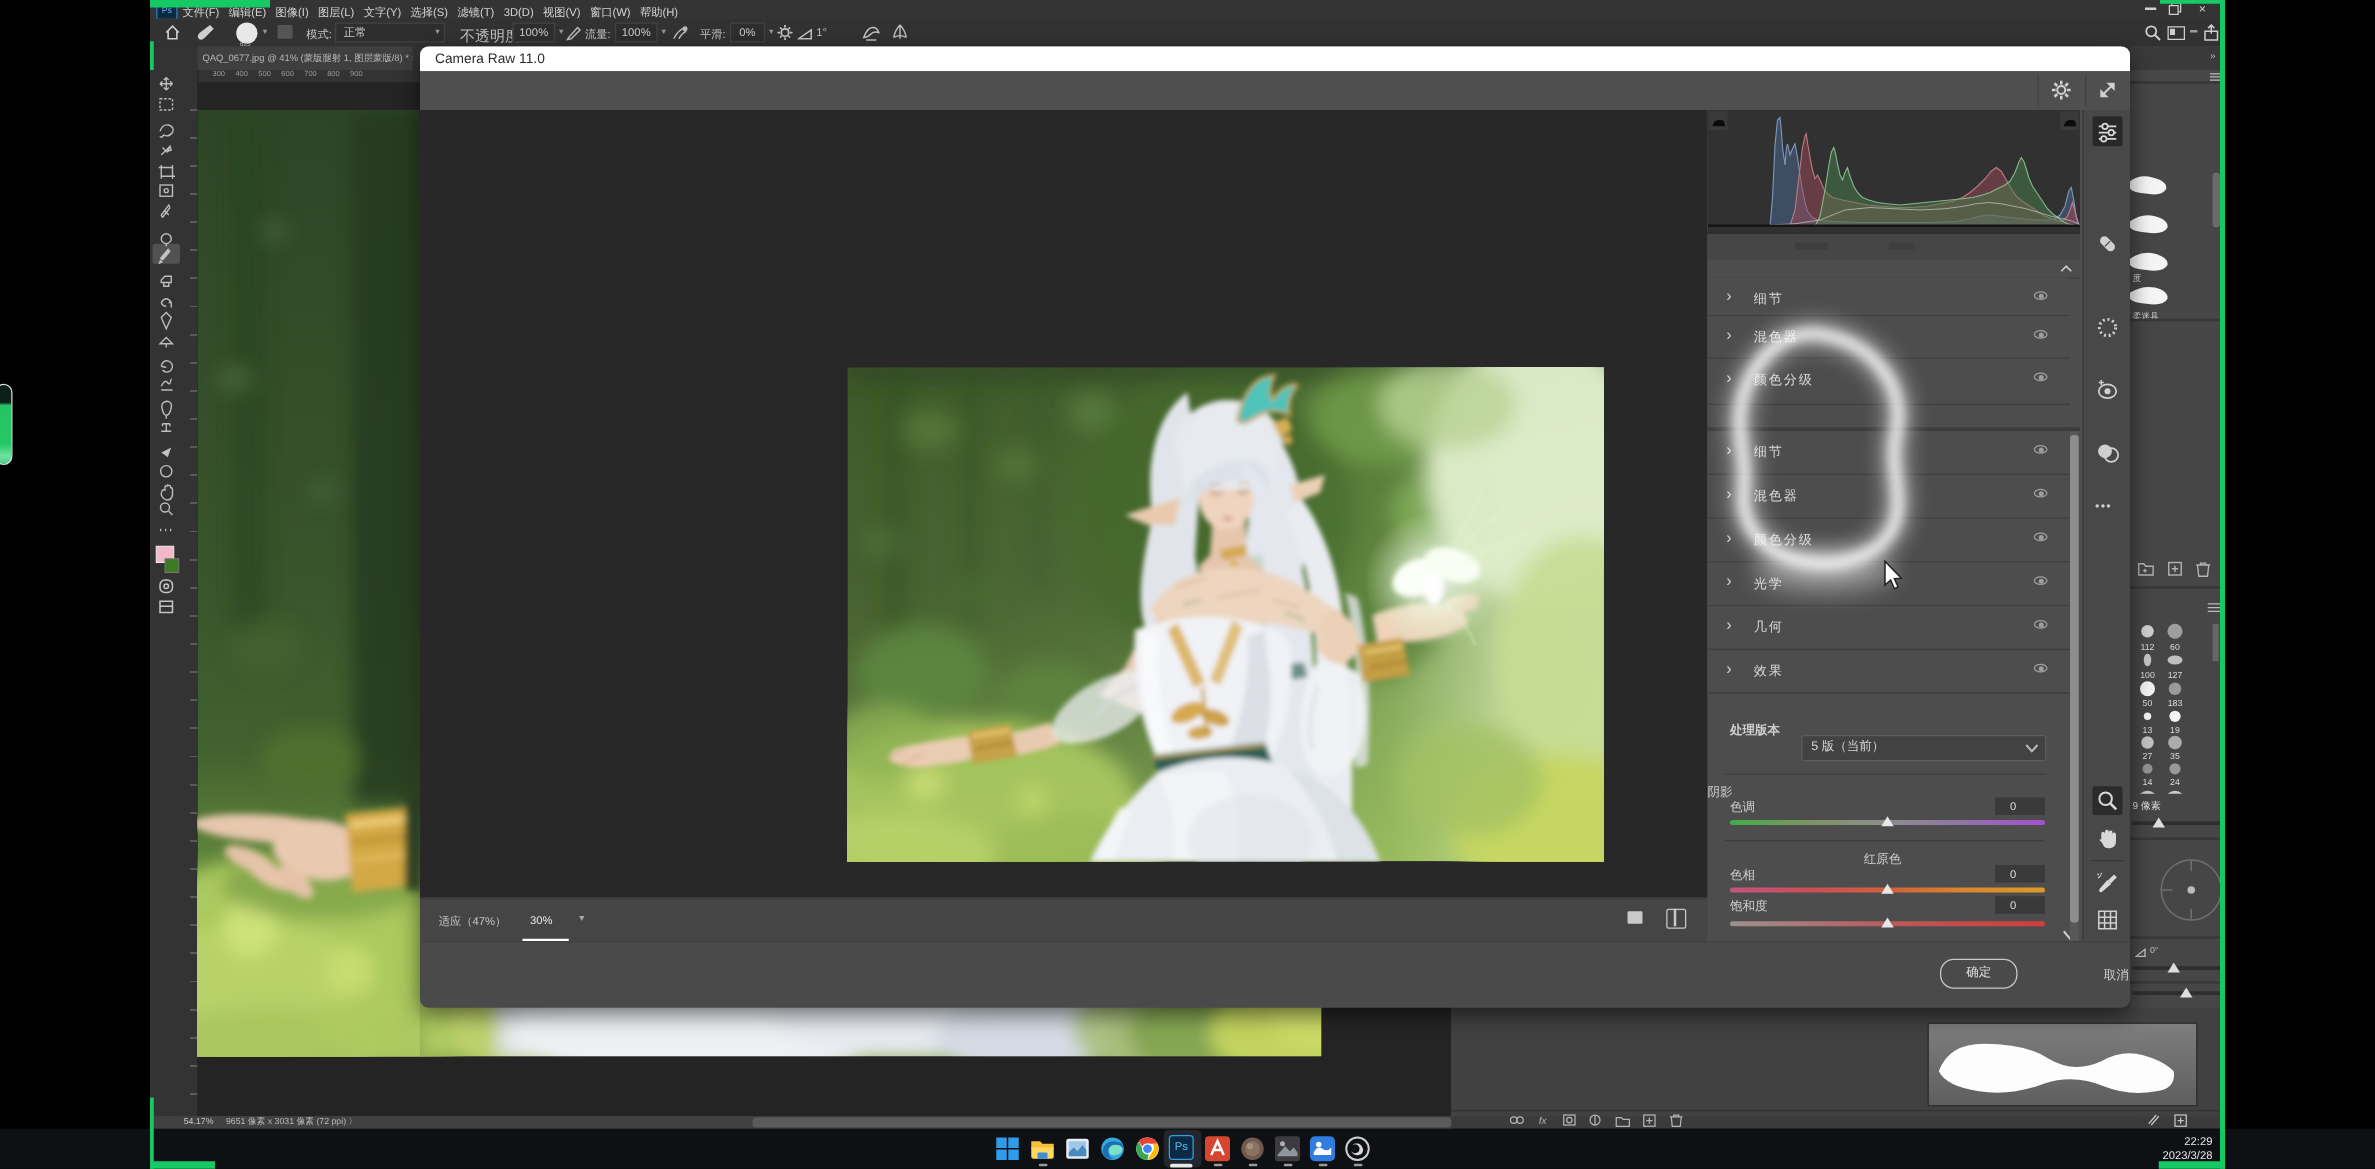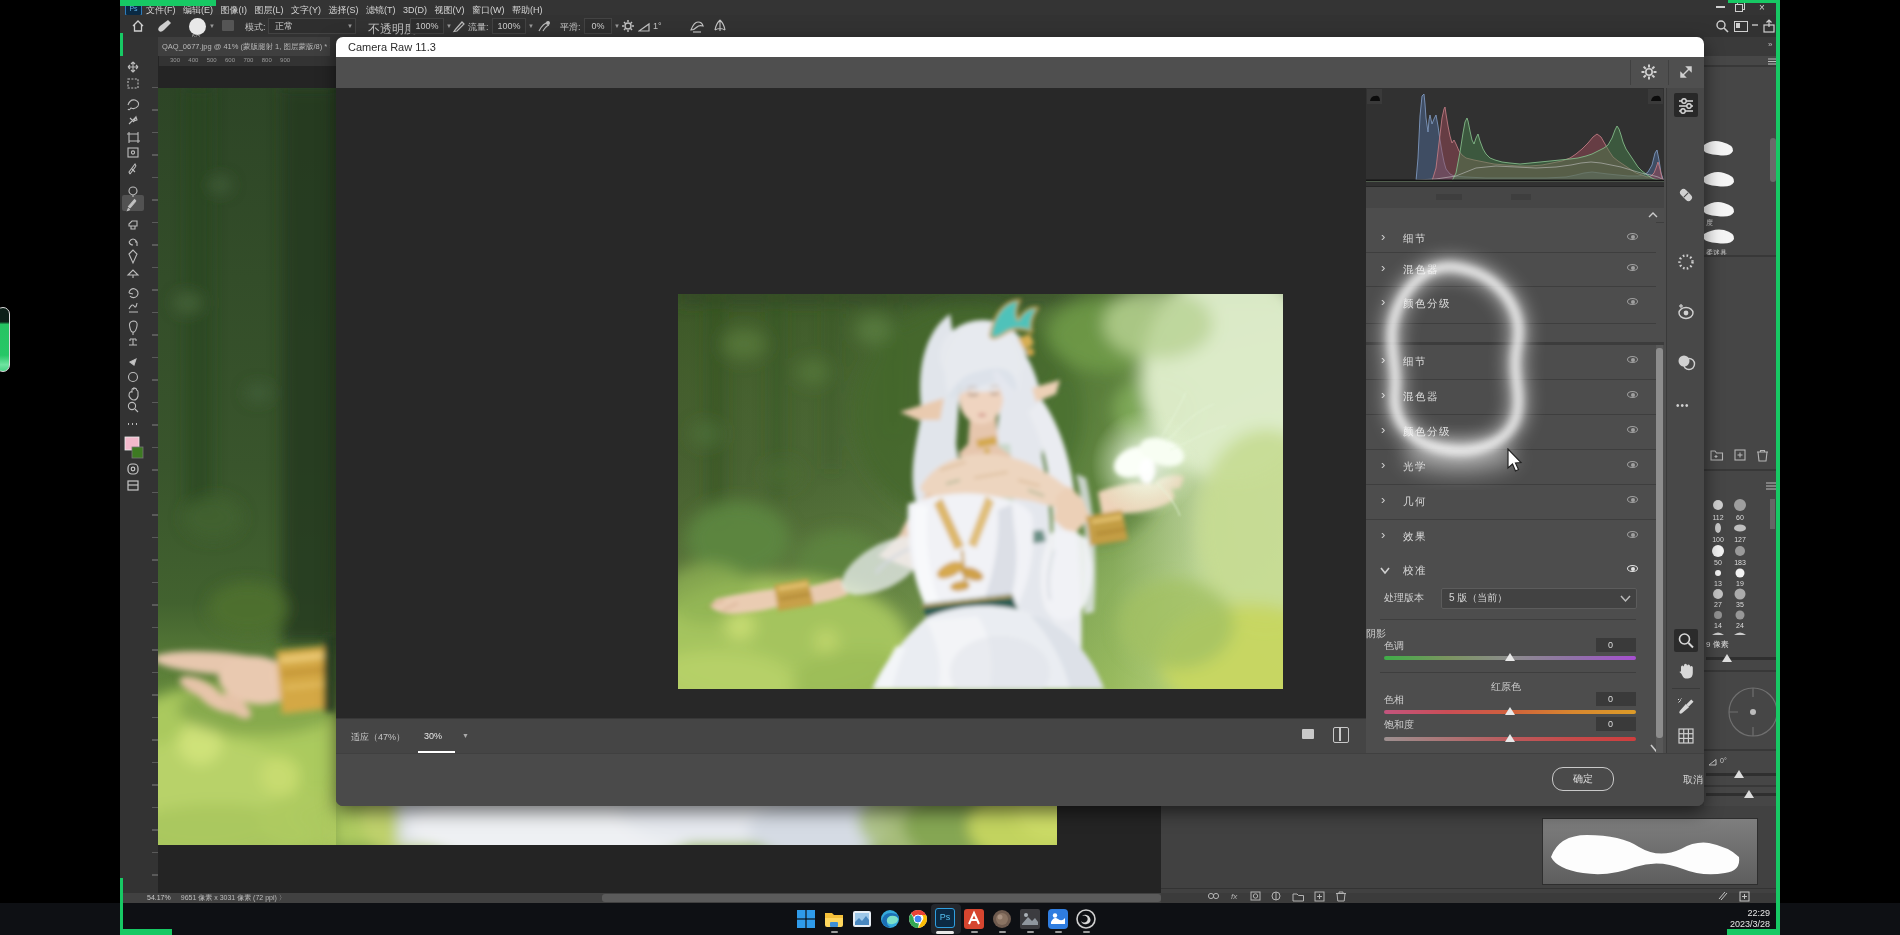--- a/index.html
+++ b/index.html
@@ -352,21 +352,21 @@
         <line x1="28.5" y1="5" x2="28.5" y2="10"></line>
         <line x1="26" y1="7.5" x2="31" y2="7.5"></line>
       </g>
 </svg>
 
 <div class="abs" style="left:120px;top:893px;width:1041px;height:10px;background:#414141;color:#c9c9c9;font-size:7px;line-height:10px;"><span style="padding-left:27px;">54.17%</span><span style="padding-left:10px;color:#bbb;">9651 像素 x 3031 像素 (72 ppi)  〉</span></div>
 <div class="abs" style="left:602px;top:894px;width:559px;height:8px;background:#5b5b5b;border-radius:3px;"></div>
 
 <div class="abs" id="dialog" style="left:336px;top:37px;width:1368px;height:769px;border-radius:7px;box-shadow:0 6px 18px rgba(0,0,0,0.55);background:#4d4d4d;overflow:hidden;">
 
-  <div class="abs" style="left:0;top:0;width:1368px;height:20px;background:#fff;color:#2b2b2b;font-size:11px;line-height:20px;"><span style="padding-left:12px;">Camera Raw 11.3</span></div>
+  <div class="abs" style="left:0;top:0;width:1368px;height:20px;background:#fff;color:#2b2b2b;font-size:11px;line-height:20px;"><span style="padding-left:12px;">Camera Raw 11.0</span></div>
 
   <div class="abs" style="left:0;top:20px;width:1368px;height:31px;background:#4f4f4f;border-bottom:1px solid #3e3e3e;"></div>
   <div class="abs" style="left:1294px;top:23px;width:1px;height:25px;background:#404040;"></div>
   <div class="abs" style="left:1332px;top:23px;width:1px;height:25px;background:#404040;"></div>
   <svg class="abs" style="left:1304px;top:26px;" width="18" height="18">
         <circle cx="9" cy="9" r="3.2" fill="none" stroke="#d0d0d0" stroke-width="1.6"></circle>
         <g stroke="#d0d0d0" stroke-width="2">
           <line x1="9" y1="1.5" x2="9" y2="4.5"></line>
           <line x1="9" y1="13.5" x2="9" y2="16.5"></line>
           <line x1="1.5" y1="9" x2="4.5" y2="9"></line>
@@ -633,29 +633,22 @@
     <div class="abs cr-row" style="top:397px;height:34px;">
           <span class="chev">›</span>
           <span class="lbl">几何</span>
           <span class="eye"></span>
         </div>
     <div class="abs cr-row" style="top:432px;height:34px;">
           <span class="chev">›</span>
           <span class="lbl">效果</span>
           <span class="eye"></span>
         </div>
-    <div class="abs cr-row" style="top:466px;height:34px;border-bottom:none;">
-          <svg style="position:absolute;left:13px;top:12px;" width="12" height="9">
-            <path d="M2,2 L6,7 L10,2" stroke="#d0d0d0" stroke-width="1.6" fill="none"></path>
-          </svg>
-          <span class="lbl">校准</span>
-          <span class="eye eyeon"></span>
-        </div>
-
-    <div class="abs" style="left:18px;top:503px;color:#cfcfcf;font-size:10px;">处理版本</div>
+
+    <div class="abs" style="left:18px;top:489px;color:#cfcfcf;font-size:10px;font-weight:bold;">处理版本</div>
     <div class="abs" style="left:75px;top:500px;width:194px;height:19px;background:#424242;border:1px solid #5c5c5c;border-radius:2px;color:#d6d6d6;font-size:10px;line-height:18px;"><span style="padding-left:7px;">5 版（当前）</span><svg style="position:absolute;right:5px;top:5px;" width="11" height="9">
             <path d="M1,2 L5.5,7 L10,2" stroke="#bbb" stroke-width="1.5" fill="none"></path>
           </svg></div>
     <div class="abs" style="left:14px;top:531px;width:256px;height:1px;background:#3e3e3e;"></div>
     <div class="abs" style="left:0px;top:539px;width:280px;text-align:left;color:#cfcfcf;font-size:10px;">阴影</div>
     <div class="abs" style="left:18px;top:551px;color:#cfcfcf;font-size:10px;">色调</div>
     <div class="abs" style="left:230px;top:550px;width:40px;height:14px;background:#3a3a3a;color:#ddd;font-size:9px;line-height:14px;"><span style="padding-left:12px;">0</span></div>
     <div class="abs" style="left:18px;top:568px;width:252px;height:4px;border-radius:2px;background:linear-gradient(90deg,#3fae48,#7b9560,#8d8d8d,#9072a8,#a74fd1);"></div>
     <div class="abs thumb" style="left:139px;top:565px;"></div>
     <div class="abs" style="left:14px;top:584px;width:256px;height:1px;background:#3e3e3e;"></div>

